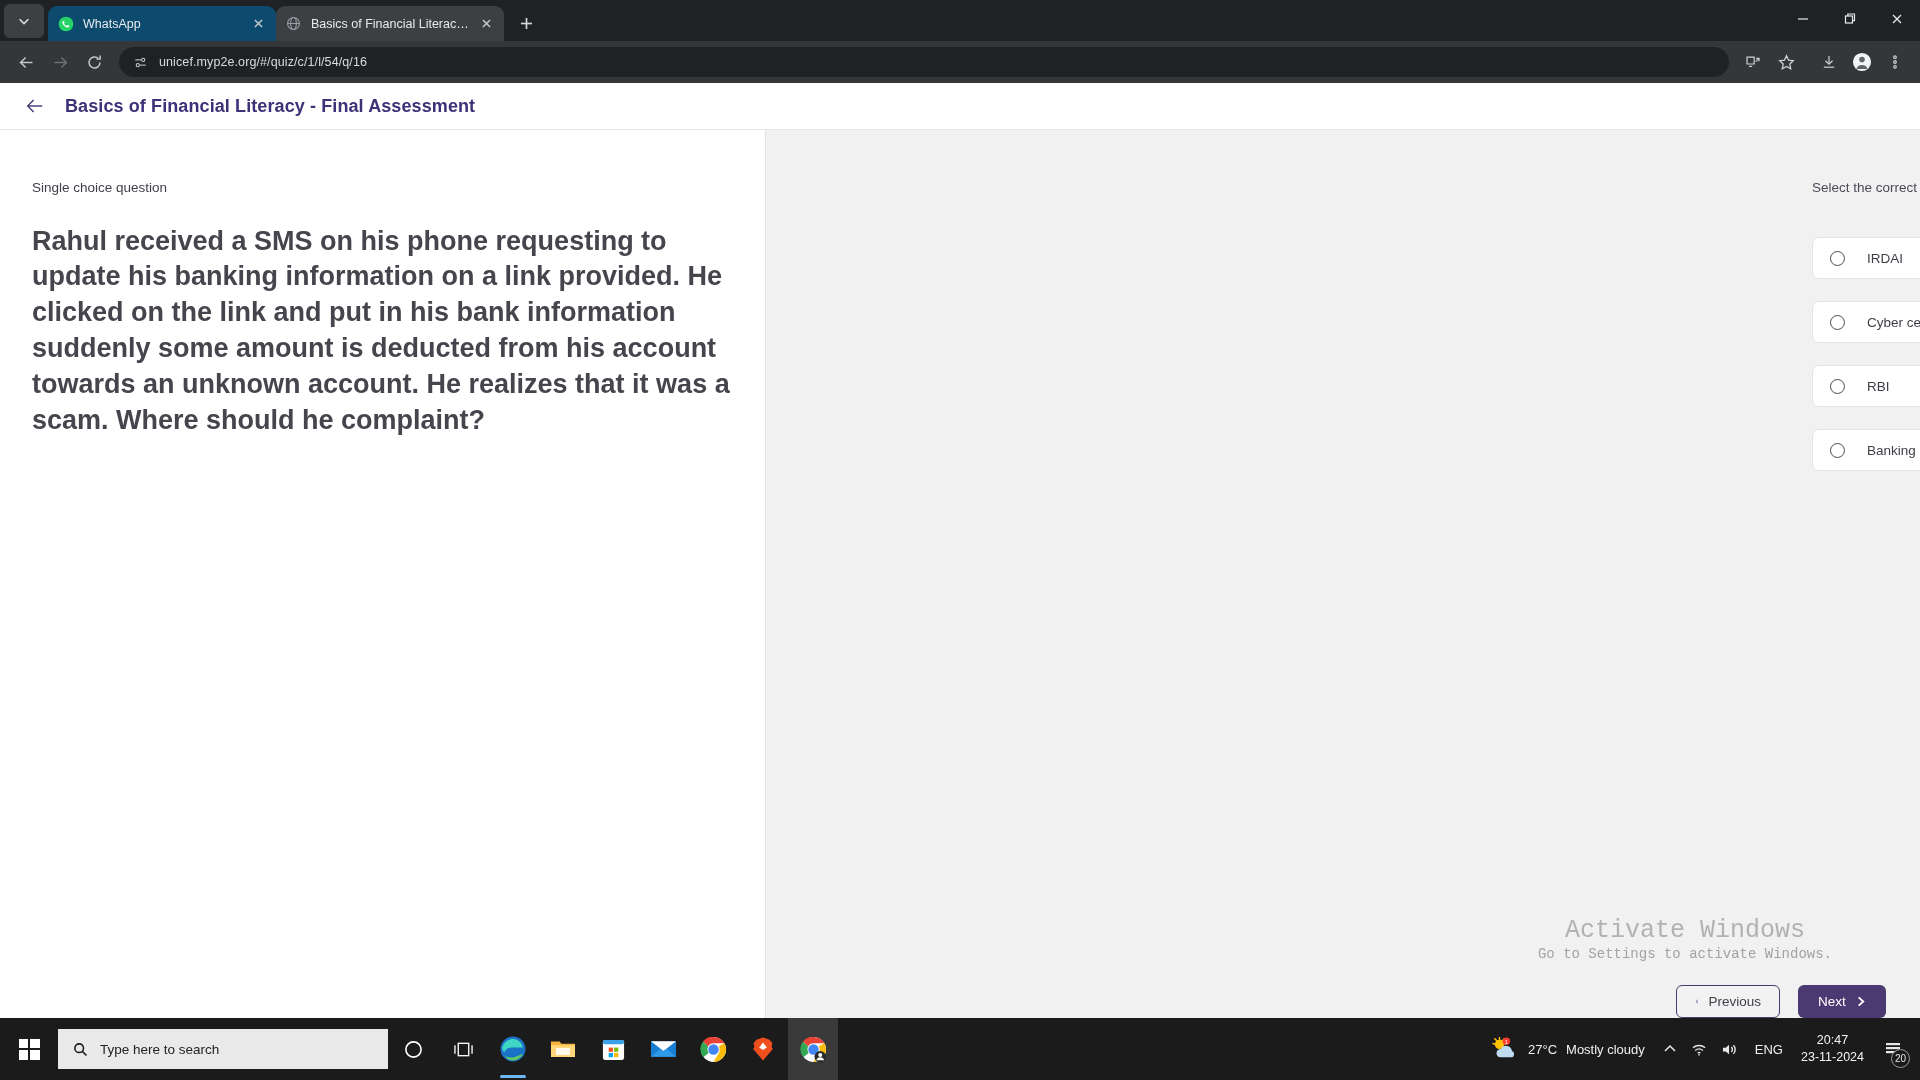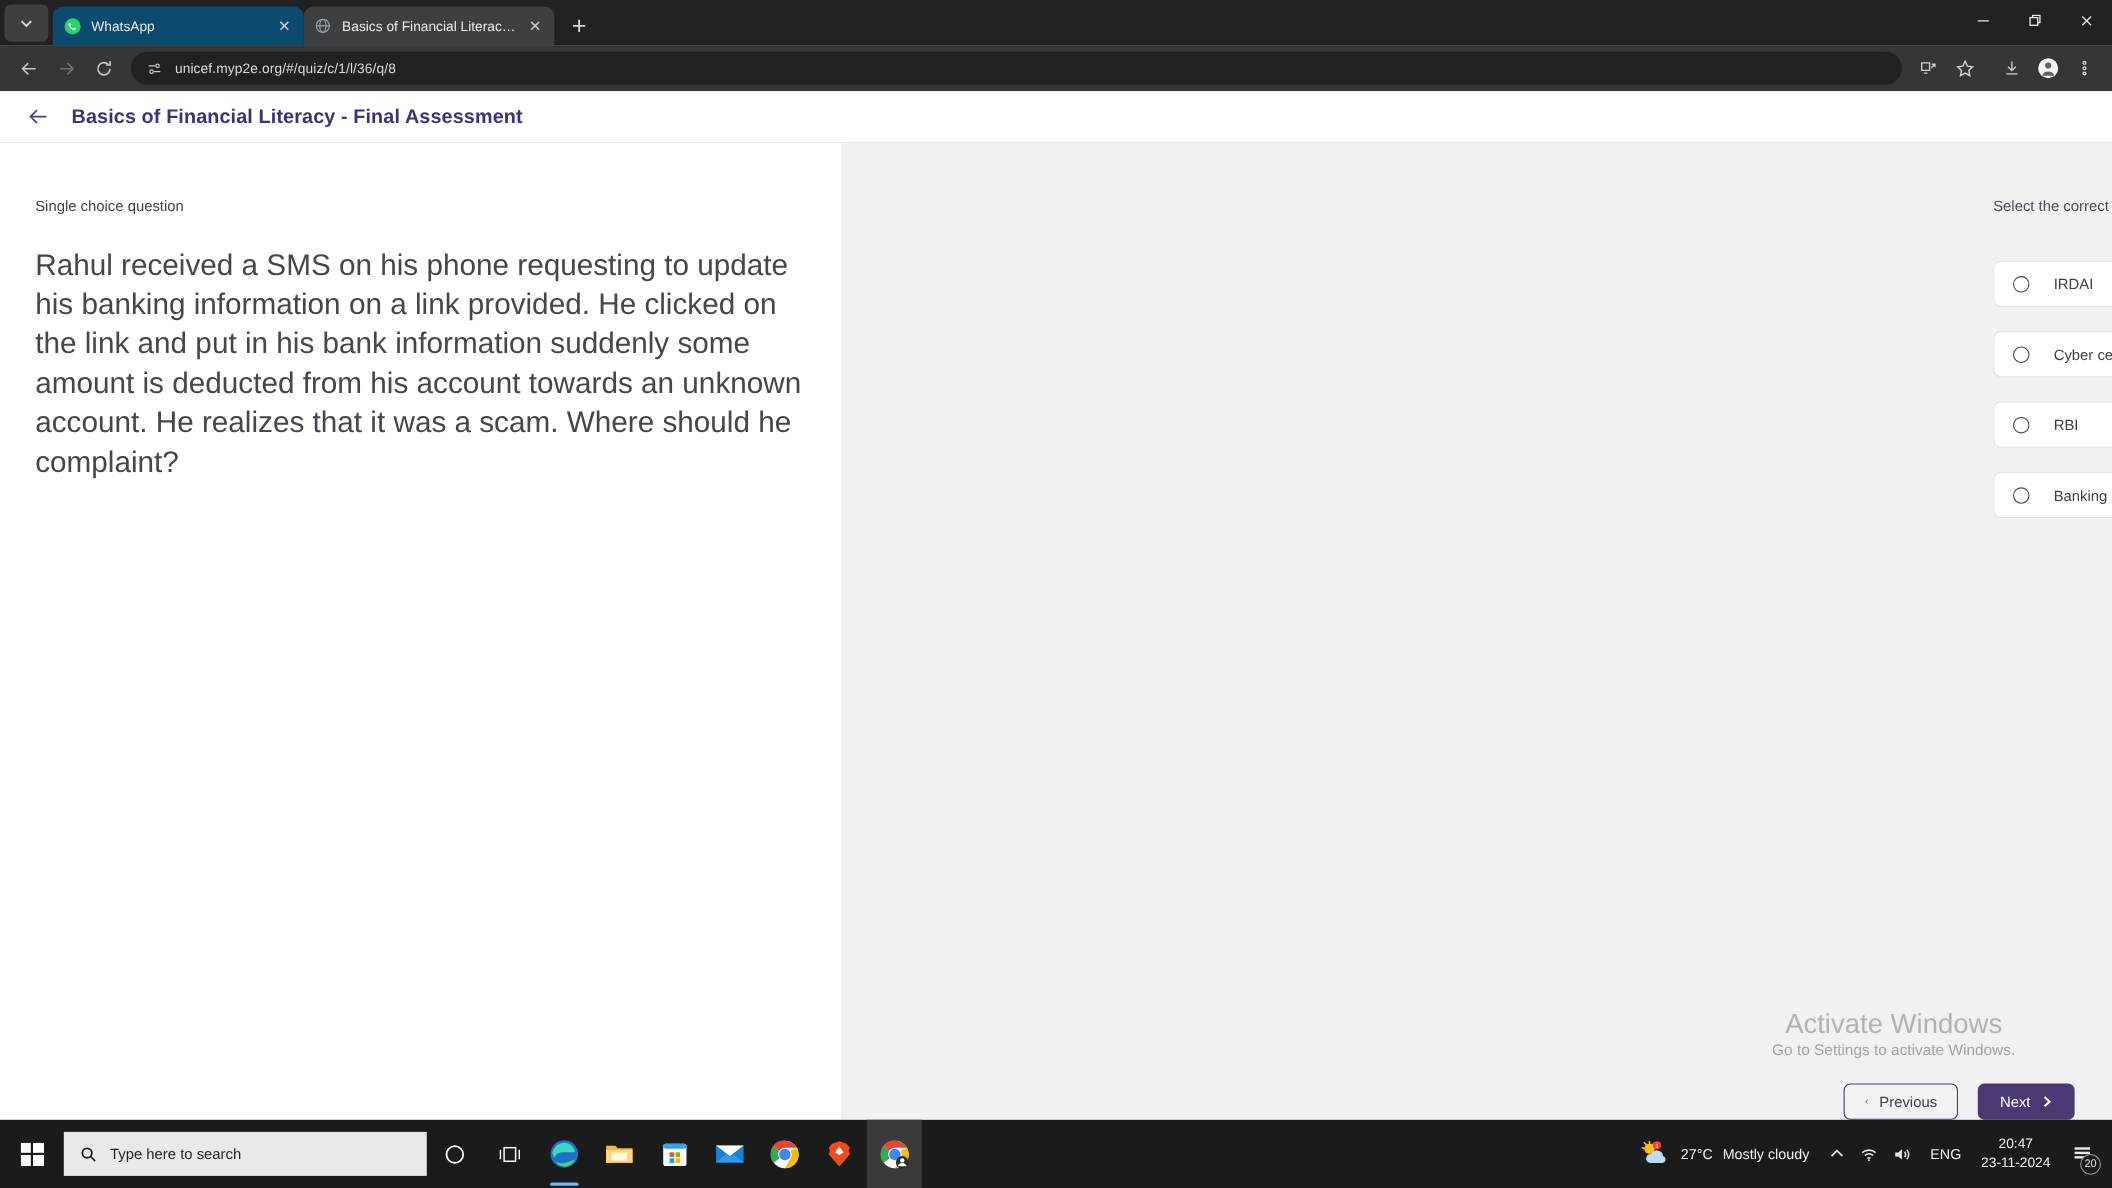--- a/index.html
+++ b/index.html
@@ -82,42 +82,42 @@
 
   .split { flex: 1; display: flex; min-height: 0; }
 
   .left-pane {
     width: 766px; flex: 0 0 766px; background: #fff;
     border-right: 1px solid #e3e3e3; padding: 48px 32px 0 32px;
   }
   .q-meta { color: #3f3f4a; font-size: 13.5px; line-height: 1.45; margin-bottom: 26px; }
   .q-meta div { white-space: nowrap; }
   .q-text {
-    color: #45464d; font-size: 27px; line-height: 1.33; font-weight: 400;
+    color: #45464d; font-size: 27px; line-height: 1.33; font-weight: 700;
     max-width: 712px;
   }
 
   .right-pane { flex: 1; background: #f1f1f1; padding: 50px 0 0 0; }
   .rp-inner { width: 598px; margin-left: 1046px; }
   .select-label { color: #4b4b57; font-size: 13.5px; margin-bottom: 42px; }
 
   .option {
     height: 42px; background: #fff; border: 1px solid #e4e4e4; border-radius: 7px;
     display: flex; align-items: center; padding-left: 17px; margin-bottom: 22px;
   }
   .radio {
     width: 15px; height: 15px; border: 1.4px solid #4a4a4a; border-radius: 50%;
     flex: 0 0 15px; margin-right: 22px;
   }
   .option-label { color: #3e3e46; font-size: 13.5px; text-align: right; }
 
   
   .watermark {
     position: absolute; right: 88px; bottom: 118px; text-align: center;
-    color: #a6a6a6; pointer-events: none; user-select: none;
+    color: #a6a6a6; pointer-events: none; user-select: none; font-family: Liberation Mono, monospace;
   }
   .wm-1 { font-size: 25px; line-height: 1.15; color: #b2b2b2; }
   .wm-2 { font-size: 14px; color: #a3a3a3; }
 
   .nav-bar {
     position: absolute; right: 34px; bottom: 62px; display: flex; gap: 18px;
   }
   .btn {
     height: 33px; border-radius: 6px; display: flex; align-items: center;
     justify-content: center; gap: 9px; font-size: 13.5px; padding: 0 18px;
@@ -260,21 +260,21 @@
 
     <div class="omnibox">
       <span class="omni-icon">
         <svg viewBox="0 0 20 20" width="15" height="15" fill="none" stroke="#c8cacd" stroke-width="1.4">
           <line x1="3" y1="6.5" x2="11" y2="6.5"></line>
             <circle cx="13.6" cy="6.5" r="2.1"></circle>
           <line x1="9" y1="13.5" x2="17" y2="13.5"></line>
             <circle cx="6.4" cy="13.5" r="2.1"></circle>
         </svg>
       </span>
-      <span class="omni-url">unicef.myp2e.org/#/quiz/c/1/l/36/q/8</span>
+      <span class="omni-url">unicef.myp2e.org/#/quiz/c/1/l/54/q/16</span>
     </div>
 
     <div class="tb-icons">
       <div class="tb-ico">
         <svg viewBox="0 0 20 20" width="16" height="16">
             <path d="M2.5 4h9v8.5h-9z"></path>
             <polyline points="14,5.5 17.5,5.5 17.5,9"></polyline>
             <line x1="17.5" y1="5.5" x2="13.5" y2="9.5"></line>
             <line x1="5" y1="15.5" x2="9" y2="15.5"></line>
           </svg>

